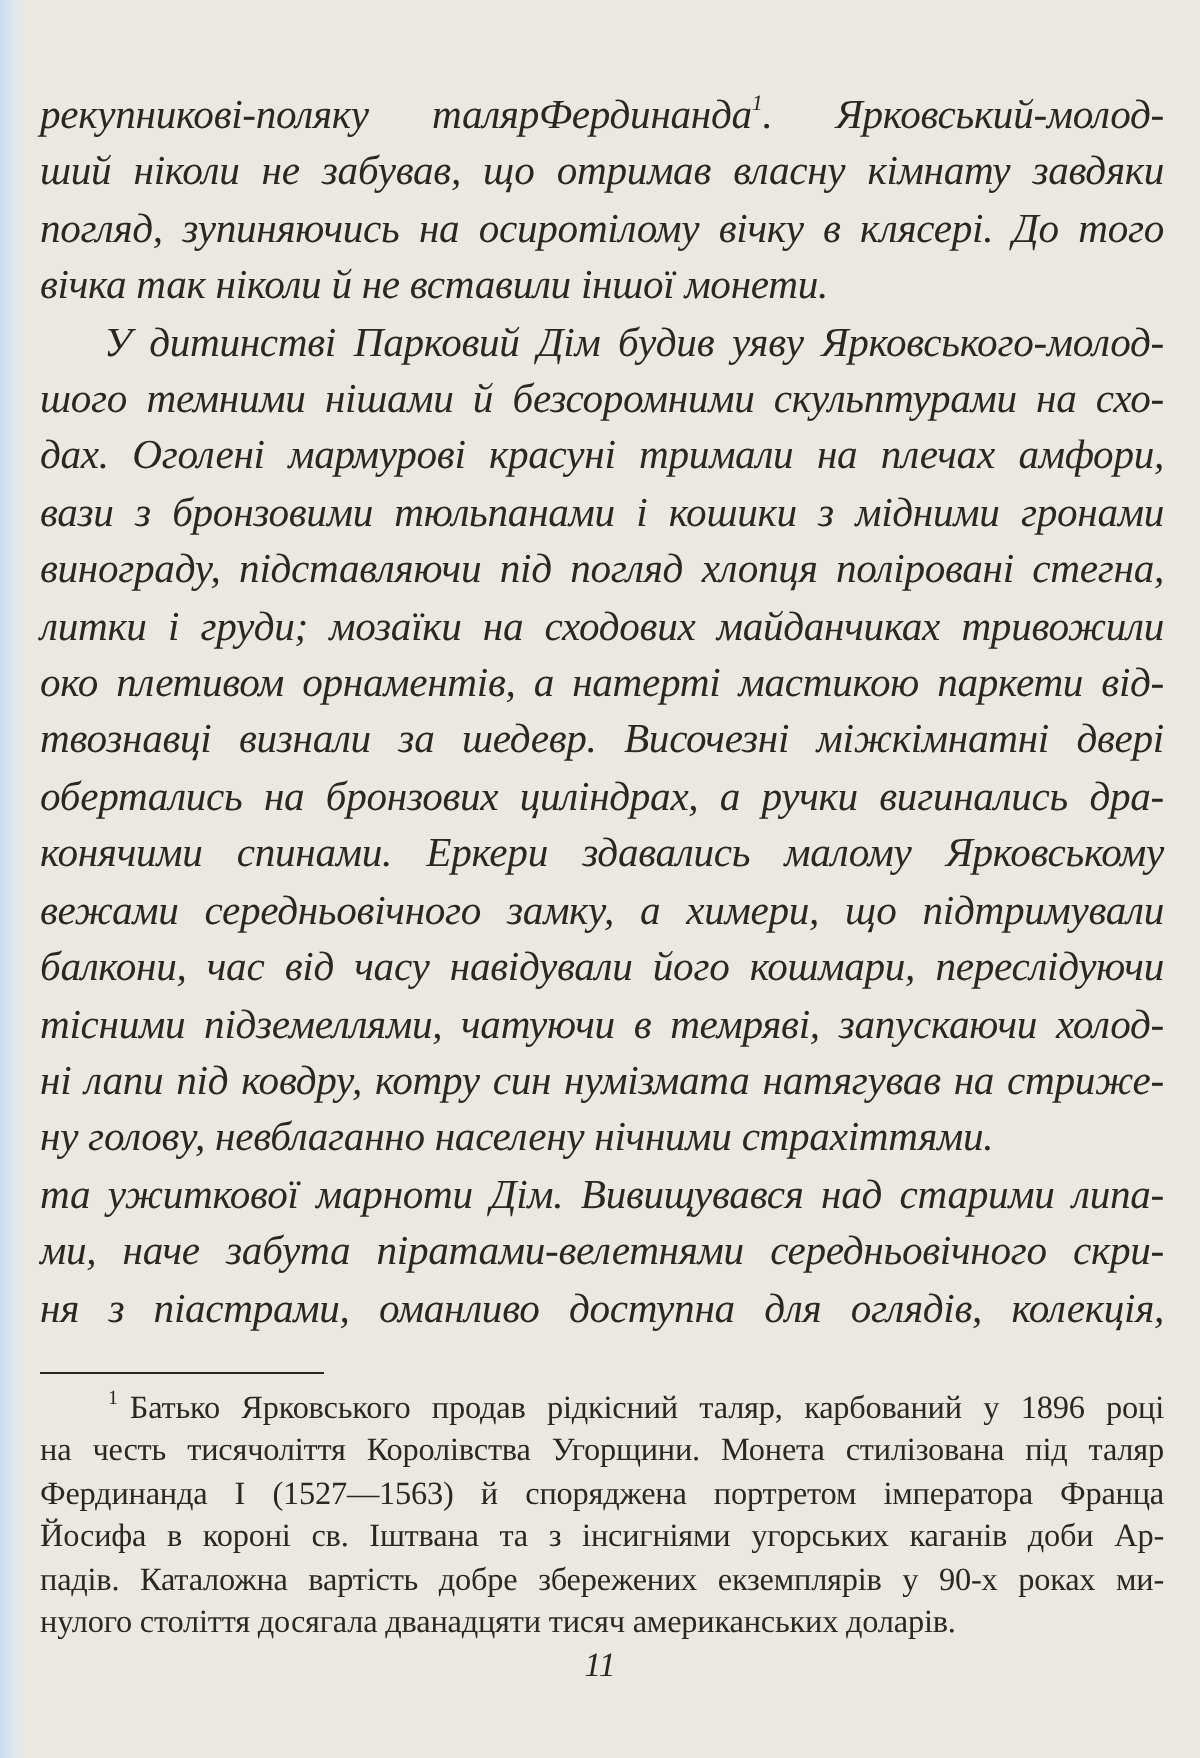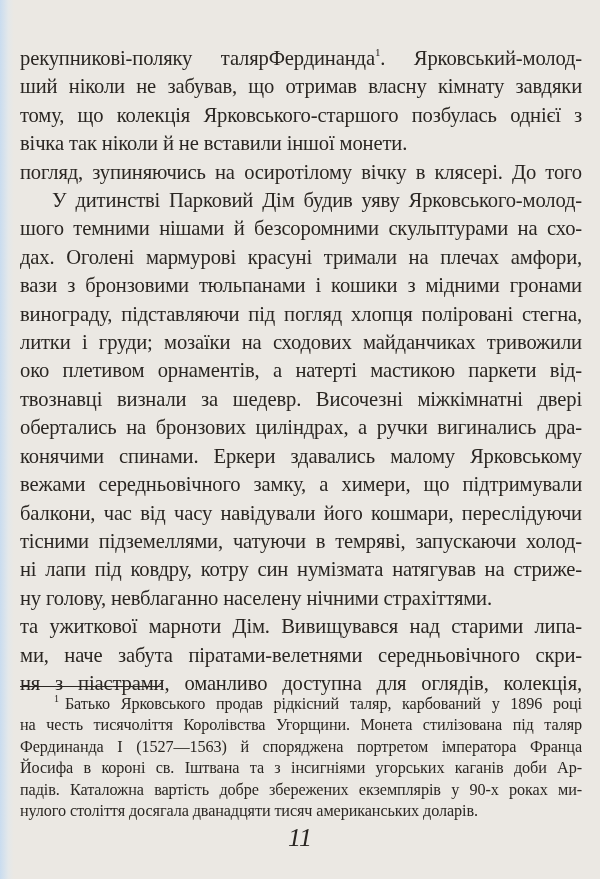--- a/index.html
+++ b/index.html
@@ -36,20 +36,21 @@
       line-height: 28.4px;
       text-align: justify;
       text-align-last: justify;
       letter-spacing: -0.15px;
     }
     .line {
       display: block;
       white-space: nowrap;
       text-align: justify;
       text-align-last: justify;
+      font-style: italic;
     }
     .line.last {
       text-align-last: left;
     }
     .indent {
       padding-left: 32px;
     }
     sup {
       font-size: 11px;
       vertical-align: 9px;
@@ -90,38 +91,37 @@
       line-height: 0;
       margin-right: 6px;
     }
     .page-number {
       position: absolute;
       top: 823px;
       left: 0;
       width: 600px;
       text-align: center;
       font-style: italic;
-      font-size: 26px;
+      font-size: 17px;
       font-family: "Liberation Serif", "DejaVu Serif", serif;
       color: #2a2622;
     }
   </style>
 </head>
 <body>
 
 <div class="page-edge"></div>
 
 <div class="page">
   <div class="body-text">
 
     <span class="line"><span>рекупникові-поляку талярФердинанда</span><sup>1</sup><span>. Ярковський-молод-</span></span>
     <span class="line">ший ніколи не забував, що отримав власну кімнату завдяки</span>
-    <span class="line">тому, що колекція Ярковського-старшого позбулась однієї з</span>
+    <span class="line">погляд, зупиняючись на осиротілому вічку в клясері. До того</span>
     <span class="line last">вічка так ніколи й не вставили іншої монети.</span>
-    <span class="line">погляд, зупиняючись на осиротілому вічку в клясері. До того</span>
 
     <span class="line indent">У дитинстві Парковий Дім будив уяву Ярковського-молод-</span>
     <span class="line">шого темними нішами й безсоромними скульптурами на схо-</span>
     <span class="line">дах. Оголені мармурові красуні тримали на плечах амфори,</span>
     <span class="line">вази з бронзовими тюльпанами і кошики з мідними гронами</span>
     <span class="line">винограду, підставляючи під погляд хлопця поліровані стегна,</span>
     <span class="line">литки і груди; мозаїки на сходових майданчиках тривожили</span>
     <span class="line">око плетивом орнаментів, а натерті мастикою паркети від-</span>
     <span class="line">твознавці визнали за шедевр. Височезні міжкімнатні двері</span>
     <span class="line">обертались на бронзових циліндрах, а ручки вигинались дра-</span>

